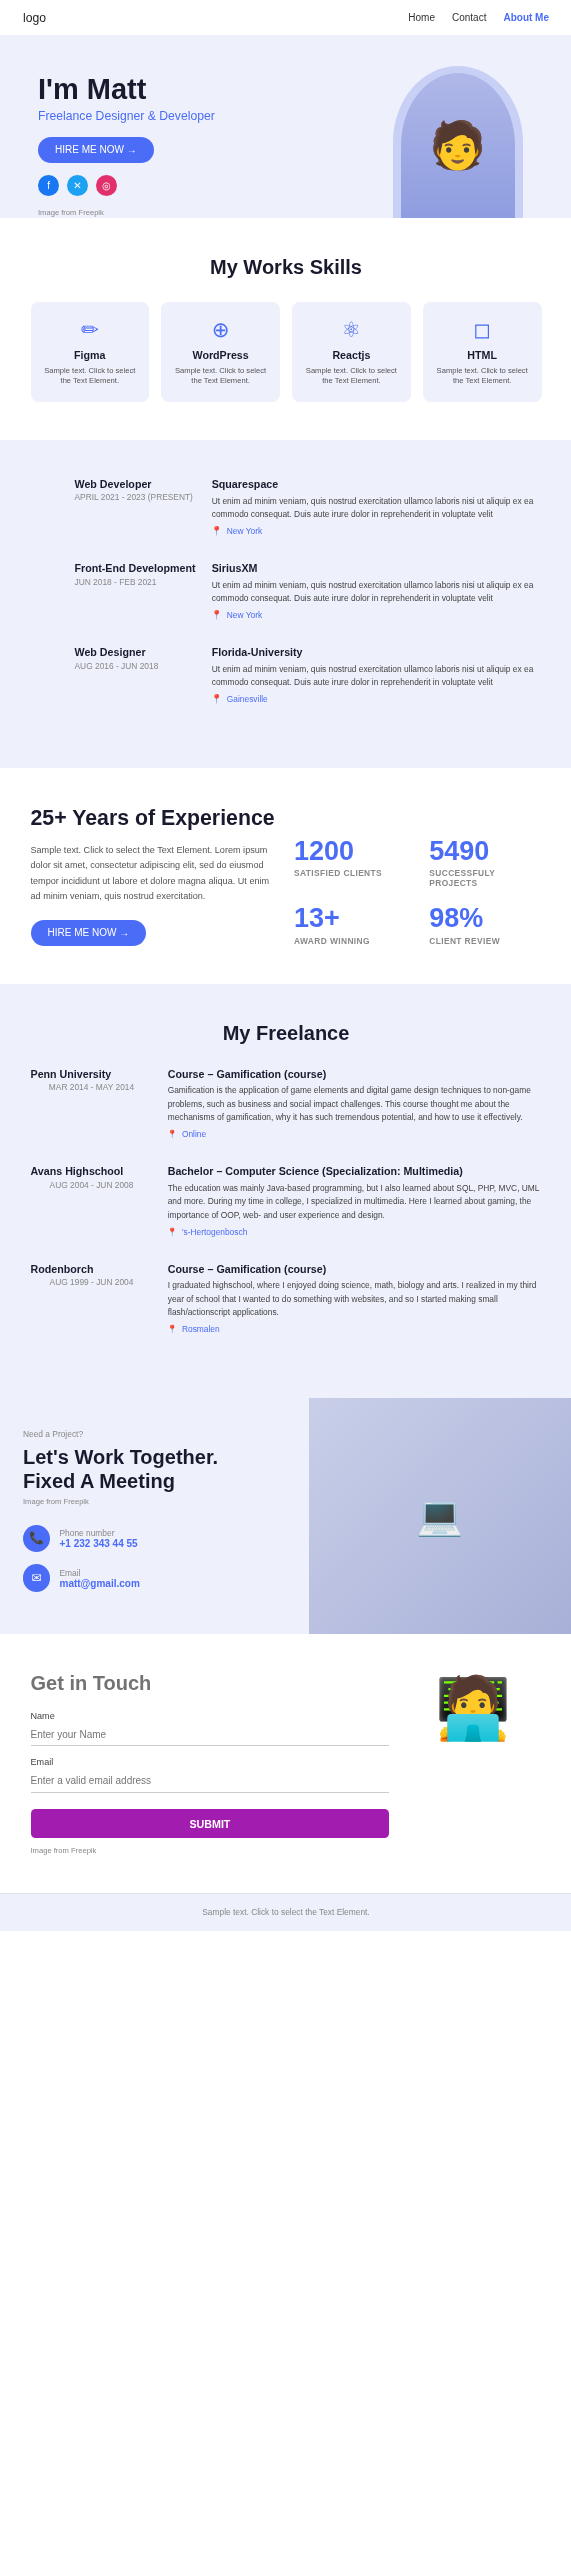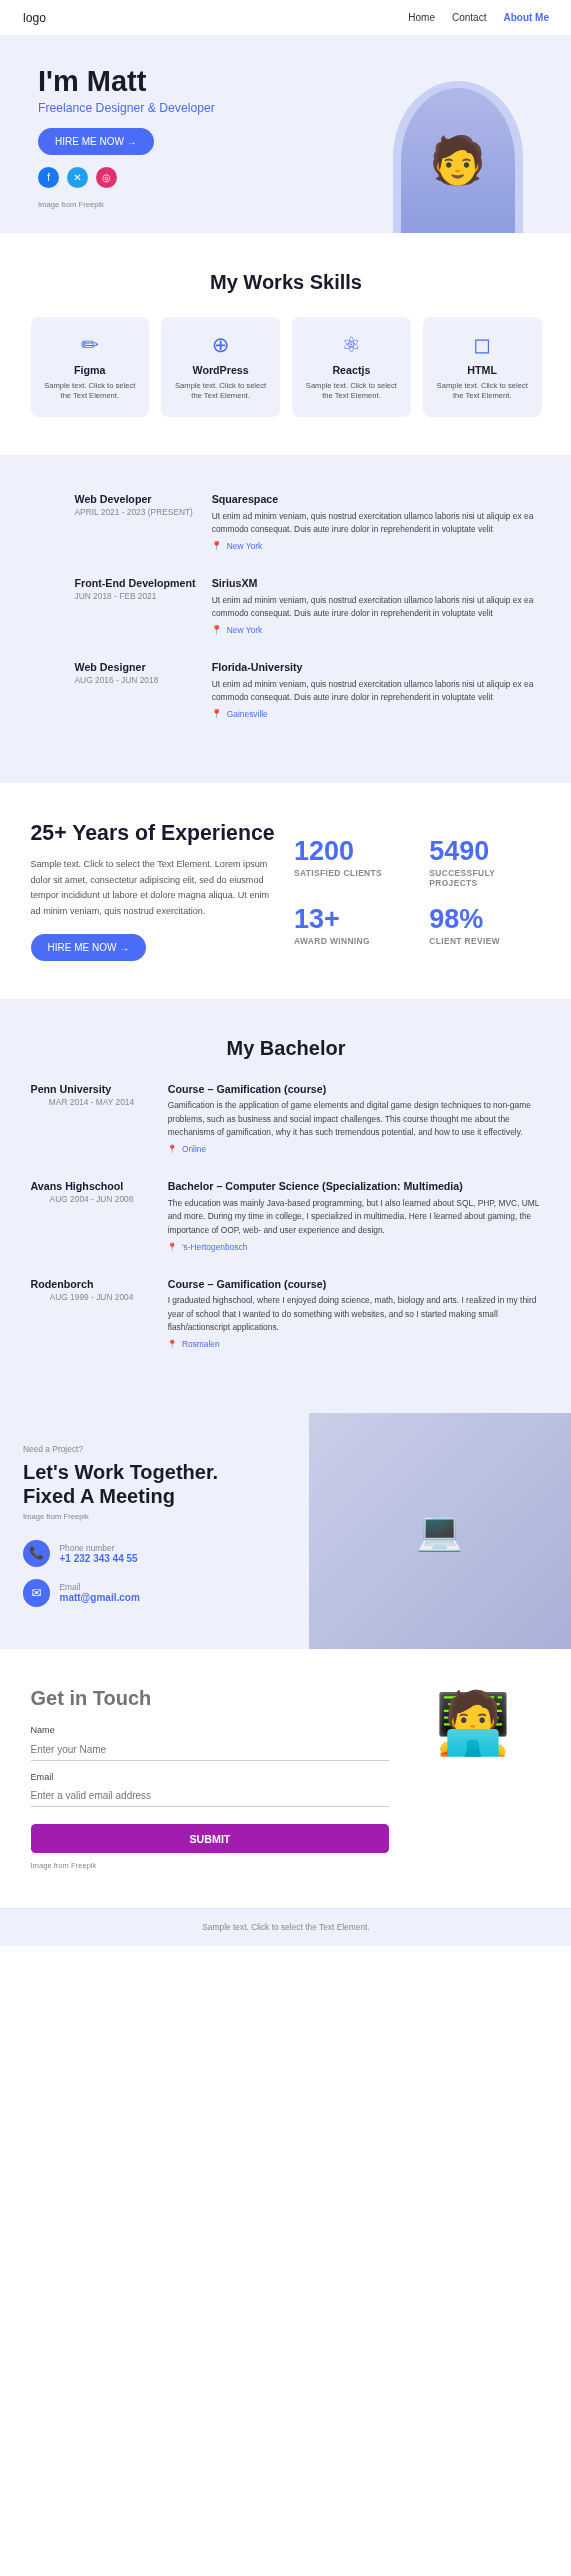--- a/index.html
+++ b/index.html
@@ -6,21 +6,21 @@
     body { font-family: 'Segoe UI', Arial, sans-serif; background: #fff; color: #222; width: 572px; }
 
     
     nav { display: flex; justify-content: space-between; align-items: center; padding: 10.7px 23px; background: #fff; }
     .nav-links { display: flex; gap: 17px; }
     .nav-links a { text-decoration: none; color: #333; font-size: 10px; }
     .nav-links a.active { color: #4a6cf7; font-weight: 600; }
 
     
     .hero { background: #eef0fb; padding: 30.5px 38px 0 38px; display: flex; justify-content: space-between; align-items: flex-end; min-height: 168px; }
-    .hero-text { flex: 1; padding-bottom: 23px; }
+    .hero-text { flex: 1; }
     .hero-title { font-size: 29px; font-weight: 700; color: #1a1a2e; line-height: 1.1; }
     .hero-subtitle { color: #4a6cf7; font-size: 12.2px; font-weight: 500; margin-top: 3px; margin-bottom: 13.7px; }
     .btn-hire { background: #4a6cf7; color: #fff; border: none; padding: 7.6px 17px; border-radius: 17px; font-size: 10px; cursor: pointer; display: inline-flex; align-items: center; gap: 6.1px; }
     .hero-social { display: flex; gap: 7.6px; margin-top: 12.2px; }
     .social-icon { width: 21.3px; height: 21.3px; border-radius: 50%; display: flex; align-items: center; justify-content: center; font-size: 10px; cursor: pointer; }
     .social-fb { background: #1877f2; color: #fff; }
     .social-tw { background: #1da1f2; color: #fff; }
     .social-ig { background: #e1306c; color: #fff; }
     .hero-img-area { width: 152px; display: flex; flex-direction: column; align-items: center; }
     .hero-img-circle { width: 130px; height: 152px; background: #c9d0f5; border-radius: 50% 50% 0 0; overflow: hidden; display: flex; align-items: flex-end; justify-content: center; }
@@ -41,21 +41,21 @@
     .work-left { width: 122px; flex-shrink: 0; margin-left: 44px; }
     .work-title { font-size: 10.7px; font-weight: 700; color: #1a1a2e; }
     .work-date { font-size: 8.4px; color: #888; margin-top: 2.3px; }
     .work-right { flex: 1; }
     .work-company { font-size: 10.7px; font-weight: 700; color: #1a1a2e; margin-bottom: 4.6px; }
     .work-desc { font-size: 8.4px; color: #444; line-height: 1.6; }
     .work-location { display: flex; align-items: center; gap: 3.8px; margin-top: 4.6px; font-size: 8.4px; color: #4a6cf7; }
     .loc-pin { font-size: 9.1px; }
 
     
-    .stats-section { background: #fff; padding: 38px 30.5px; display: flex; gap: 16px; align-items: center; }
+    .stats-section { background: #fff; padding: 38px 30.5px; display: flex; gap: 16px; align-items: flex-end; }
     .stats-left { flex: 1; }
     .stats-heading { font-size: 21.3px; font-weight: 700; color: #1a1a2e; line-height: 1.2; margin-bottom: 10.7px; }
     .stats-desc { font-size: 9.1px; color: #555; line-height: 1.7; margin-bottom: 15.2px; }
     .btn-hire2 { background: #4a6cf7; color: #fff; border: none; padding: 7.6px 17px; border-radius: 17px; font-size: 10px; cursor: pointer; display: inline-flex; align-items: center; gap: 6.1px; }
     .stats-right { flex: 1; display: grid; grid-template-columns: 1fr 1fr; gap: 15.2px 23px; }
     .stat-item { }
     .stat-num { font-size: 27px; font-weight: 800; color: #4a6cf7; }
     .stat-label { font-size: 8.4px; color: #888; font-weight: 600; letter-spacing: 0.4px; text-transform: uppercase; margin-top: 1.5px; }
 
     
@@ -226,21 +226,21 @@
       <div class="stat-label">AWARD WINNING</div>
     </div>
     <div class="stat-item">
       <div class="stat-num">98%</div>
       <div class="stat-label">CLIENT REVIEW</div>
     </div>
   </div>
 </div>
 
 <div class="edu-section">
-  <div class="section-title">My Bachelor</div>
+  <div class="section-title">My Freelance</div>
   <div class="edu-row">
     <div class="edu-left">
       <div class="edu-school">Penn University</div>
       <div class="edu-date">MAR 2014 - MAY 2014</div>
     </div>
     <div class="edu-right">
       <div class="edu-course">Course – Gamification (course)</div>
       <div class="edu-desc">Gamification is the application of game elements and digital game design techniques to non-game problems, such as business and social impact challenges. This course thought me about the mechanisms of gamification, why it has such tremendous potential, and how to use it effectively.</div>
       <div class="edu-location">
         <span>📍</span>

